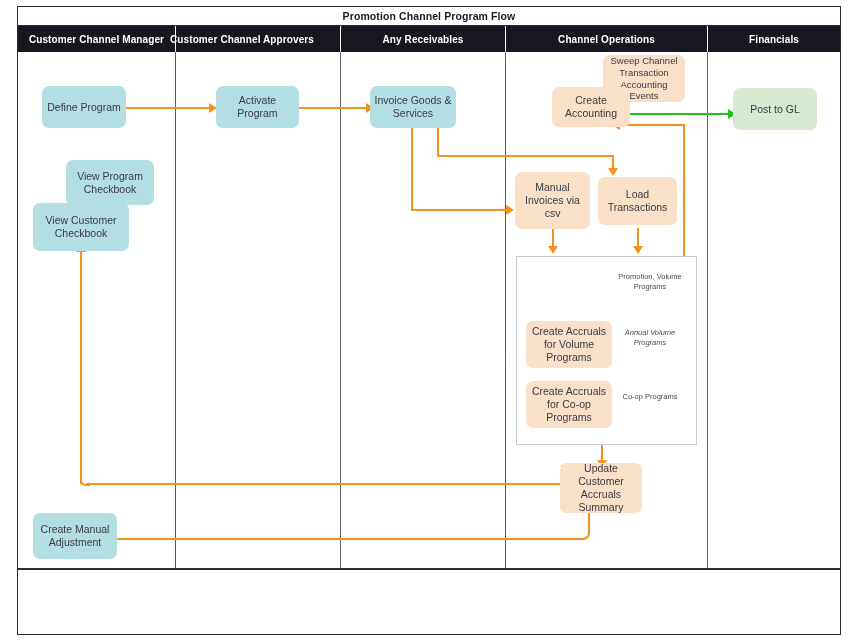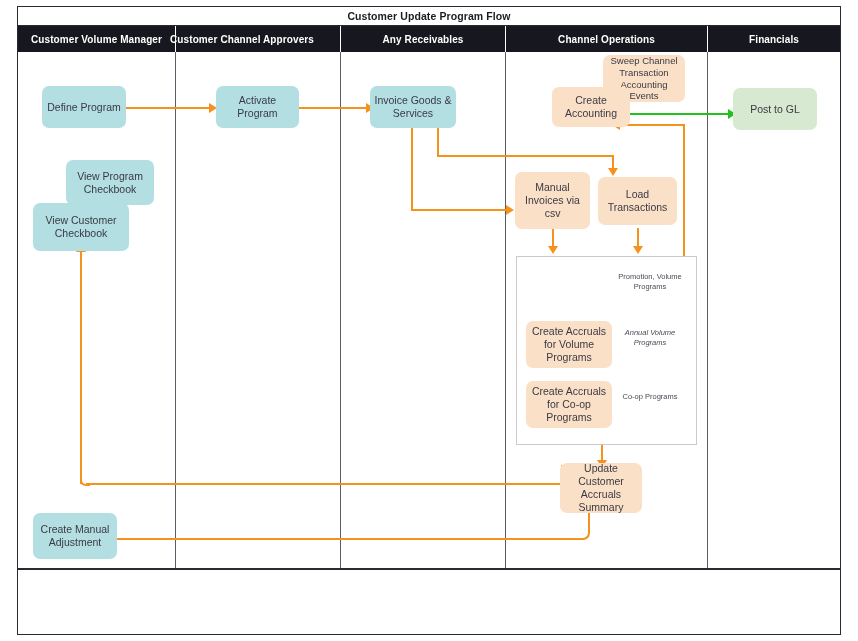--- a/index.html
+++ b/index.html
@@ -56,27 +56,27 @@
   .corner{position:absolute;box-sizing:border-box;border:2.2px solid #f5921e;background:transparent;}
 </style>
 </head>
 <body>
 
 <div id="canvas">
 
   <div class="frame"></div>
 
   <div class="titlebar">
-    <span>Customer Update Program Flow</span>
+    <span>Promotion Channel Program Flow</span>
   </div>
 
   <div class="laneheader"></div>
 
   <div class="lanehdr-cell" style="left:18px;width:157px;">
-    <span>Customer Volume Manager</span>
+    <span>Customer Channel Manager</span>
   </div>
   <div class="lanehdr-sep" style="left:175px;"></div>
   <div class="lanehdr-cell" style="left:160px;width:164px;">
     <span>Customer Channel Approvers</span>
   </div>
   <div class="lanehdr-sep" style="left:340px;"></div>
   <div class="lanehdr-cell" style="left:341px;width:164px;">
     <span>Any Receivables</span>
   </div>
   <div class="lanehdr-sep" style="left:505px;"></div>

